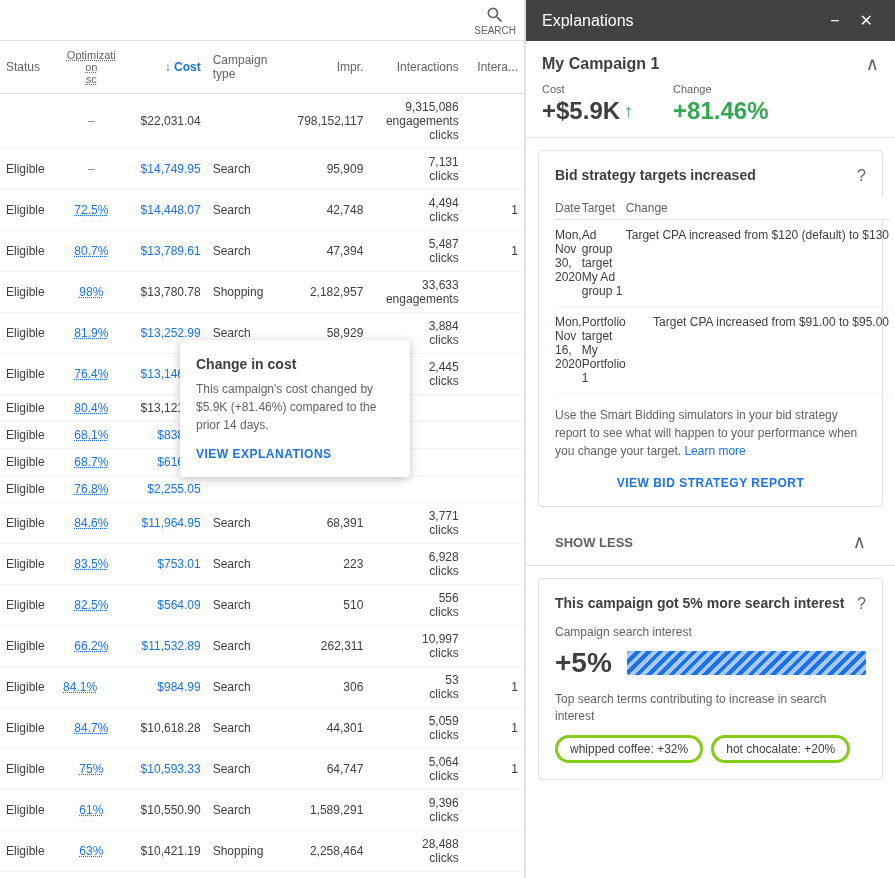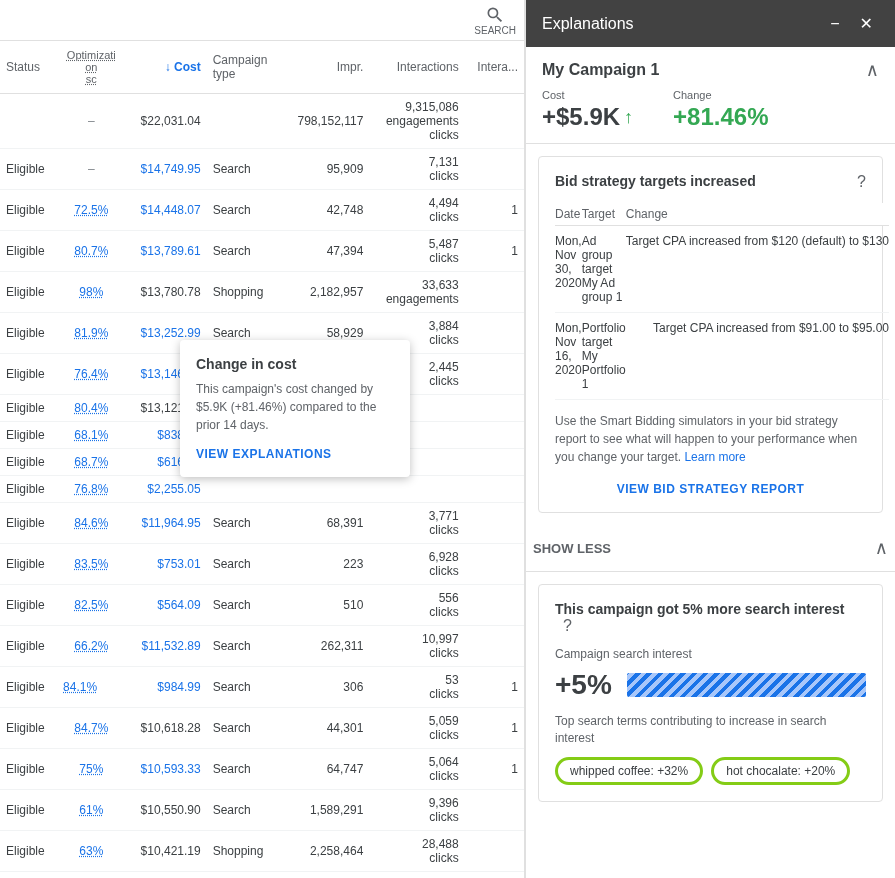--- a/index.html
+++ b/index.html
@@ -126,21 +126,21 @@
       border-left: 1px solid #e0e0e0;
     }
 
     .panel-header {
       background: #424242;
       color: #fff;
       display: flex;
       align-items: center;
       justify-content: space-between;
       padding: 0 16px;
-      height: 47px;
+      height: 41px;
       flex-shrink: 0;
     }
 
     .panel-title {
       font-size: 16px;
       font-weight: normal;
     }
 
     .panel-controls {
       display: flex;
@@ -284,21 +284,21 @@
       text-align: center;
       padding: 8px 0 0;
       cursor: pointer;
       letter-spacing: 0.5px;
     }
 
     .show-less-bar {
       display: flex;
       justify-content: space-between;
       align-items: center;
-      padding: 12px 7px;
+      padding: 12px 29px;
       border-bottom: 1px solid #e0e0e0;
       cursor: pointer;
     }
 
     .show-less-text {
       font-size: 13px;
       color: #5f6368;
       font-weight: bold;
     }
 
@@ -315,21 +315,20 @@
       font-weight: bold;
       color: #3c4043;
       flex: 1;
     }
 
     .search-card-header {
       display: flex;
       justify-content: center;
       align-items: flex-start;
       margin-bottom: 12px;
-      flex-direction: column;
     }
 
     .search-interest-label {
       font-size: 12px;
       color: #5f6368;
       margin-bottom: 8px;
     }
 
     .search-interest-row {
       display: flex;

